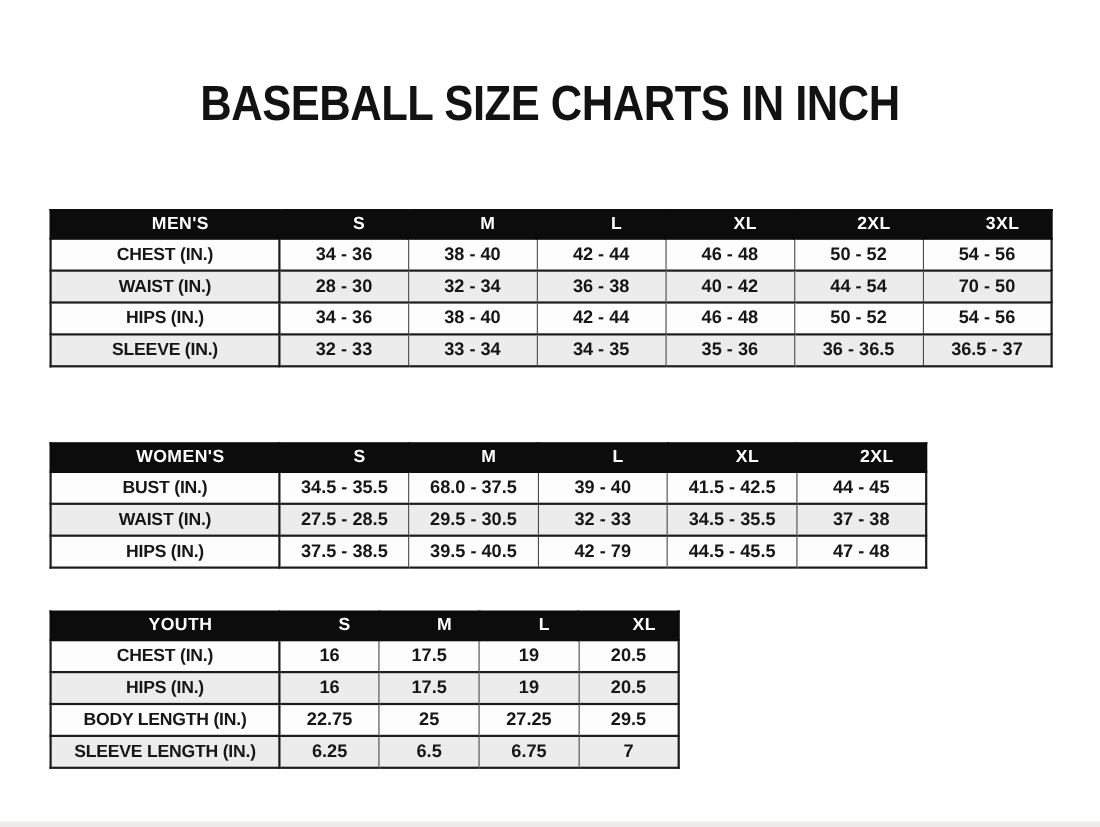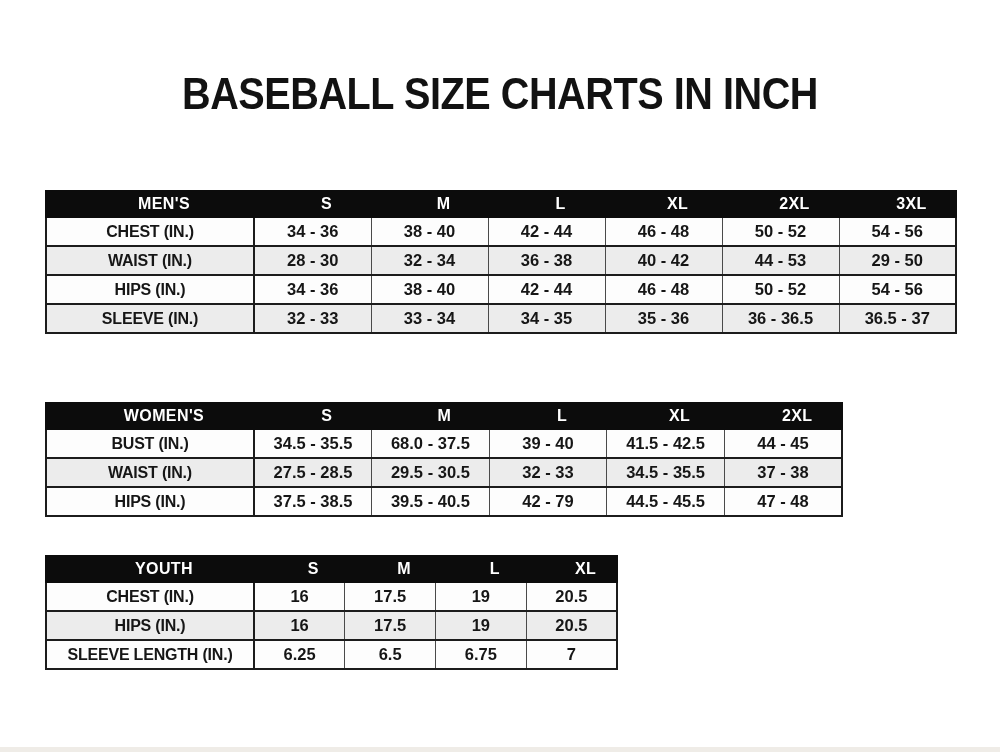--- a/index.html
+++ b/index.html
@@ -122,22 +122,22 @@
           <td class="value-cell">46 - 48</td>
           <td class="value-cell">50 - 52</td>
           <td class="value-cell">54 - 56</td>
         </tr>
         <tr>
           <td class="label-cell">WAIST (IN.)</td>
           <td class="value-cell">28 - 30</td>
           <td class="value-cell">32 - 34</td>
           <td class="value-cell">36 - 38</td>
           <td class="value-cell">40 - 42</td>
-          <td class="value-cell">44 - 53</td>
-          <td class="value-cell">29 - 50</td>
+          <td class="value-cell">44 - 54</td>
+          <td class="value-cell">70 - 50</td>
         </tr>
         <tr>
           <td class="label-cell">HIPS (IN.)</td>
           <td class="value-cell">34 - 36</td>
           <td class="value-cell">38 - 40</td>
           <td class="value-cell">42 - 44</td>
           <td class="value-cell">46 - 48</td>
           <td class="value-cell">50 - 52</td>
           <td class="value-cell">54 - 56</td>
         </tr>
@@ -224,20 +224,27 @@
           <td class="value-cell">20.5</td>
         </tr>
         <tr>
           <td class="label-cell">HIPS (IN.)</td>
           <td class="value-cell">16</td>
           <td class="value-cell">17.5</td>
           <td class="value-cell">19</td>
           <td class="value-cell">20.5</td>
         </tr>
         <tr>
+          <td class="label-cell">BODY LENGTH (IN.)</td>
+          <td class="value-cell">22.75</td>
+          <td class="value-cell">25</td>
+          <td class="value-cell">27.25</td>
+          <td class="value-cell">29.5</td>
+        </tr>
+        <tr>
           <td class="label-cell">SLEEVE LENGTH (IN.)</td>
           <td class="value-cell">6.25</td>
           <td class="value-cell">6.5</td>
           <td class="value-cell">6.75</td>
           <td class="value-cell">7</td>
         </tr>
       </tbody>
     </table>
 
   <div class="scan-edge"></div>

